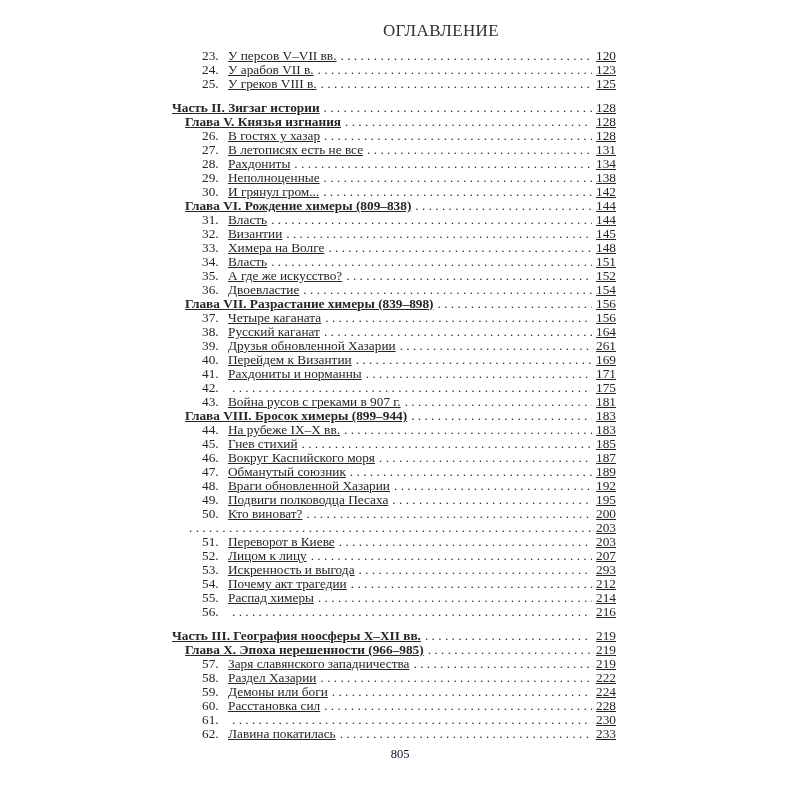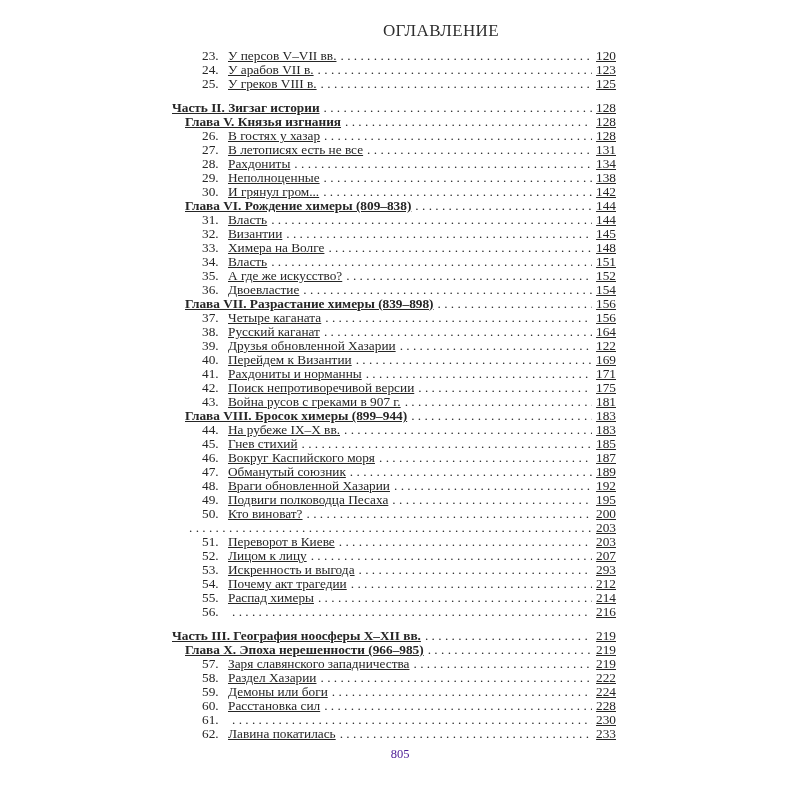--- a/index.html
+++ b/index.html
@@ -66,21 +66,21 @@
     text-align: right;
     text-decoration: underline;
   }
   .footer {
     position: absolute;
     top: 747px;
     left: 0;
     width: 100%;
     text-align: center;
     font-size: 12.5px;
-    color: #4c1d95;
+    color: #0f172a;
   }
 </style>
 </head>
 <body>
 
 <div class="page">
   <div class="header">ОГЛАВЛЕНИЕ</div>
 
   <div class="toc">
       <div class="row item">
@@ -196,37 +196,36 @@
       <div class="row item">
         <span class="num">38.</span>
         <span class="label">Русский каганат</span>
         <span class="leader">. . . . . . . . . . . . . . . . . . . . . . . . . . . . . . . . . . . . . . . . . . . . . . . . . . . . . . . . . . . . . . . . . . . . . . . . . . . . . . . . . . . . . . . . . . . . . . . . . . . . . . . . . . . . . . </span>
         <span class="pg">164</span>
       </div>
       <div class="row item">
         <span class="num">39.</span>
         <span class="label">Друзья обновленной Хазарии</span>
         <span class="leader">. . . . . . . . . . . . . . . . . . . . . . . . . . . . . . . . . . . . . . . . . . . . . . . . . . . . . . . . . . . . . . . . . . . . . . . . . . . . . . . . . . . . . . . . . . . . . . . . . . . . . . . . . . . . . . </span>
-        <span class="pg">122</span>
+        <span class="pg">261</span>
       </div>
       <div class="row item">
         <span class="num">40.</span>
         <span class="label">Перейдем к Византии</span>
         <span class="leader">. . . . . . . . . . . . . . . . . . . . . . . . . . . . . . . . . . . . . . . . . . . . . . . . . . . . . . . . . . . . . . . . . . . . . . . . . . . . . . . . . . . . . . . . . . . . . . . . . . . . . . . . . . . . . . </span>
         <span class="pg">169</span>
       </div>
       <div class="row item">
         <span class="num">41.</span>
         <span class="label">Рахдониты и норманны</span>
         <span class="leader">. . . . . . . . . . . . . . . . . . . . . . . . . . . . . . . . . . . . . . . . . . . . . . . . . . . . . . . . . . . . . . . . . . . . . . . . . . . . . . . . . . . . . . . . . . . . . . . . . . . . . . . . . . . . . . </span>
         <span class="pg">171</span>
       </div>
       <div class="row item">
         <span class="num">42.</span>
-        <span class="label">Поиск непротиворечивой версии</span>
         <span class="leader">. . . . . . . . . . . . . . . . . . . . . . . . . . . . . . . . . . . . . . . . . . . . . . . . . . . . . . . . . . . . . . . . . . . . . . . . . . . . . . . . . . . . . . . . . . . . . . . . . . . . . . . . . . . . . . </span>
         <span class="pg">175</span>
       </div>
       <div class="row item">
         <span class="num">43.</span>
         <span class="label">Война русов с греками в 907 г.</span>
         <span class="leader">. . . . . . . . . . . . . . . . . . . . . . . . . . . . . . . . . . . . . . . . . . . . . . . . . . . . . . . . . . . . . . . . . . . . . . . . . . . . . . . . . . . . . . . . . . . . . . . . . . . . . . . . . . . . . . </span>
         <span class="pg">181</span>
       </div>
       <div class="row chapter">

